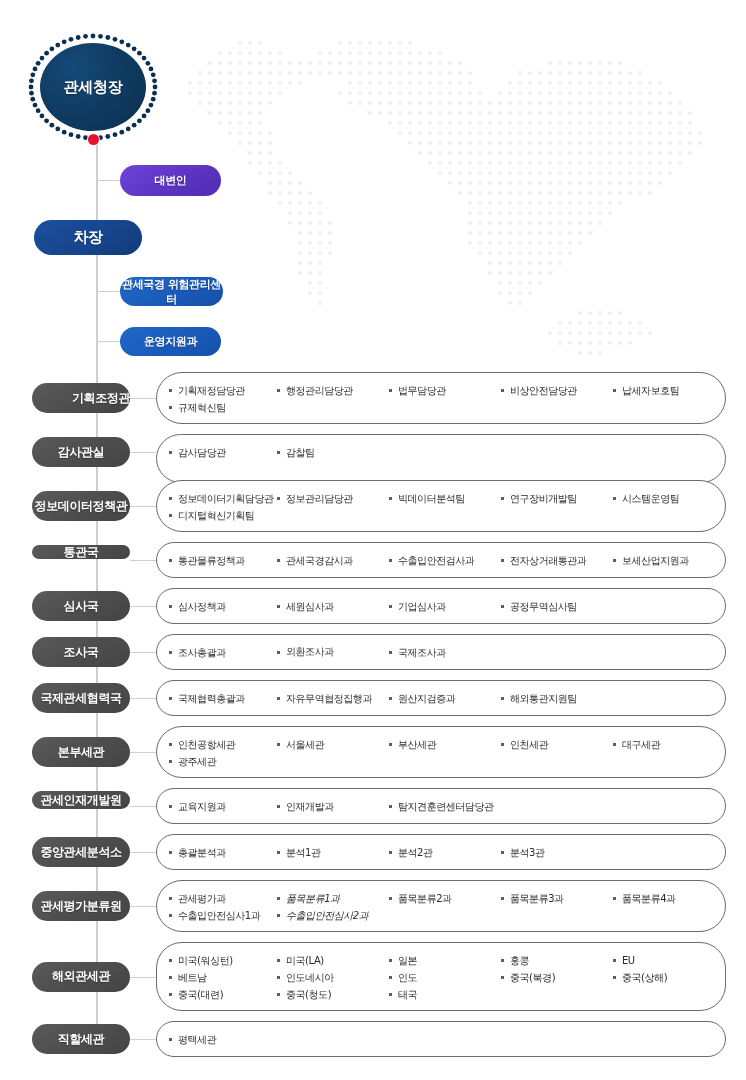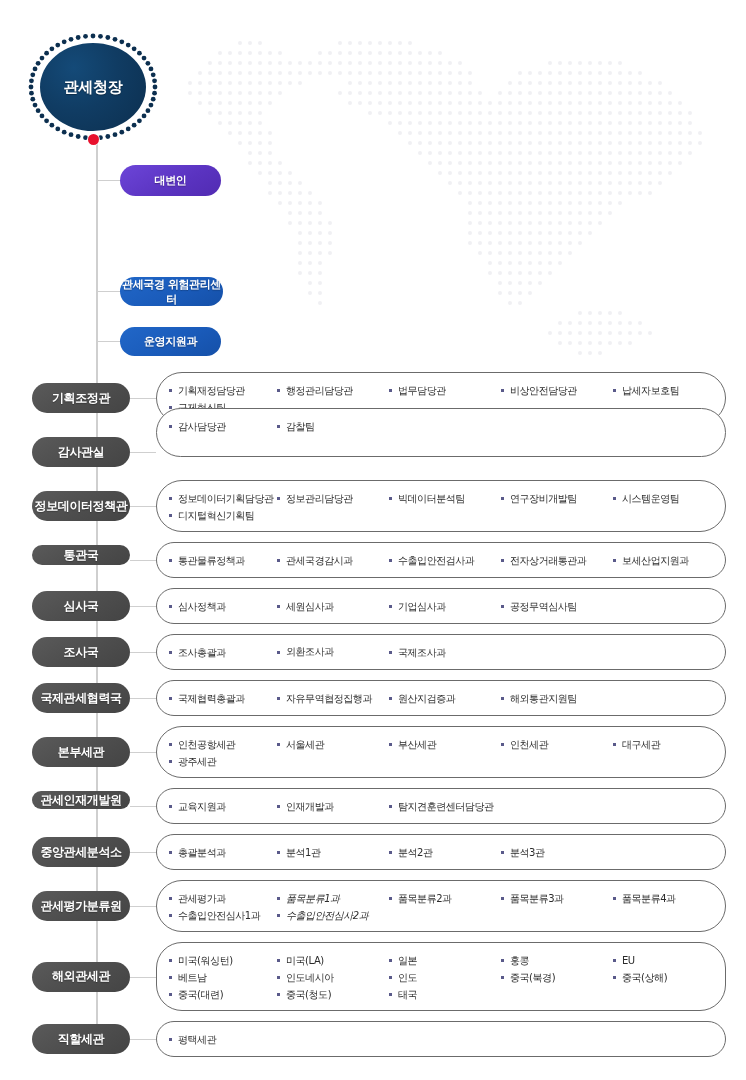--- a/index.html
+++ b/index.html
@@ -916,20 +916,23 @@
       </svg>
     <div id="head-circle">관세청장</div>
   </div>
   <div id="red-dot"></div>
 
   <div class="hline" style="left:97px;top:180px;width:24px;"></div>
   <div class="pill pill-purple" style="left:120px;top:165px;width:101px;height:31px;">
     <span>대변인</span>
   </div>
 
+  <div class="pill pill-navy" style="left:34px;top:220px;width:108px;height:35px;">
+    <span>차장</span>
+  </div>
 
   <div class="hline" style="left:97px;top:291px;width:24px;"></div>
   <div class="pill pill-blue" style="left:120px;top:277px;width:103px;height:29px;">
     <span>관세국경 위험관리센터</span>
   </div>
 
   <div class="hline" style="left:97px;top:341px;width:24px;"></div>
   <div class="pill pill-blue" style="left:120px;top:327px;width:101px;height:29px;">
     <span>운영지원과</span>
   </div>
@@ -948,25 +951,25 @@
             <div class="unit">법무담당관</div>
           </div>
           <div class="col" style="left: 344px;">
             <div class="unit">비상안전담당관</div>
           </div>
           <div class="col" style="left: 456px;">
             <div class="unit">납세자보호팀</div>
           </div>
         </div>
       </div>
-      <div class="pill pill-gray" style="left: 32px; top: 383px; width: 98px; height: 30px;">
+      <div class="pill pill-gray" style="left: 32px; top: 383px; width: 98px; height: 30px; justify-content: flex-end;">
         <span>기획조정관</span>
       </div>
       <div class="hline" style="left: 130px; top: 398px; width: 26px;"></div>
-      <div class="deptbox" style="top: 408px; height: 49px;">
+      <div class="deptbox" style="top: 434px; height: 49px;">
         <div class="cols">
           <div class="col" style="left: 12px;">
             <div class="unit">감사담당관</div>
           </div>
           <div class="col" style="left: 120px;">
             <div class="unit">감찰팀</div>
           </div>
         </div>
       </div>
       <div class="pill pill-gray" style="left: 32px; top: 437px; width: 98px; height: 30px;">
@@ -1009,21 +1012,21 @@
             <div class="unit">수출입안전검사과</div>
           </div>
           <div class="col" style="left: 344px;">
             <div class="unit">전자상거래통관과</div>
           </div>
           <div class="col" style="left: 456px;">
             <div class="unit">보세산업지원과</div>
           </div>
         </div>
       </div>
-      <div class="pill pill-gray" style="left: 32px; top: 545px; width: 98px; height: 20px;">
+      <div class="pill pill-gray" style="left: 32px; top: 545px; width: 98px; height: 14px;">
         <span>통관국</span>
       </div>
       <div class="hline" style="left: 130px; top: 560px; width: 26px;"></div>
       <div class="deptbox" style="top: 588px; height: 36px;">
         <div class="cols">
           <div class="col" style="left: 12px;">
             <div class="unit">심사정책과</div>
           </div>
           <div class="col" style="left: 120px;">
             <div class="unit">세원심사과</div>

